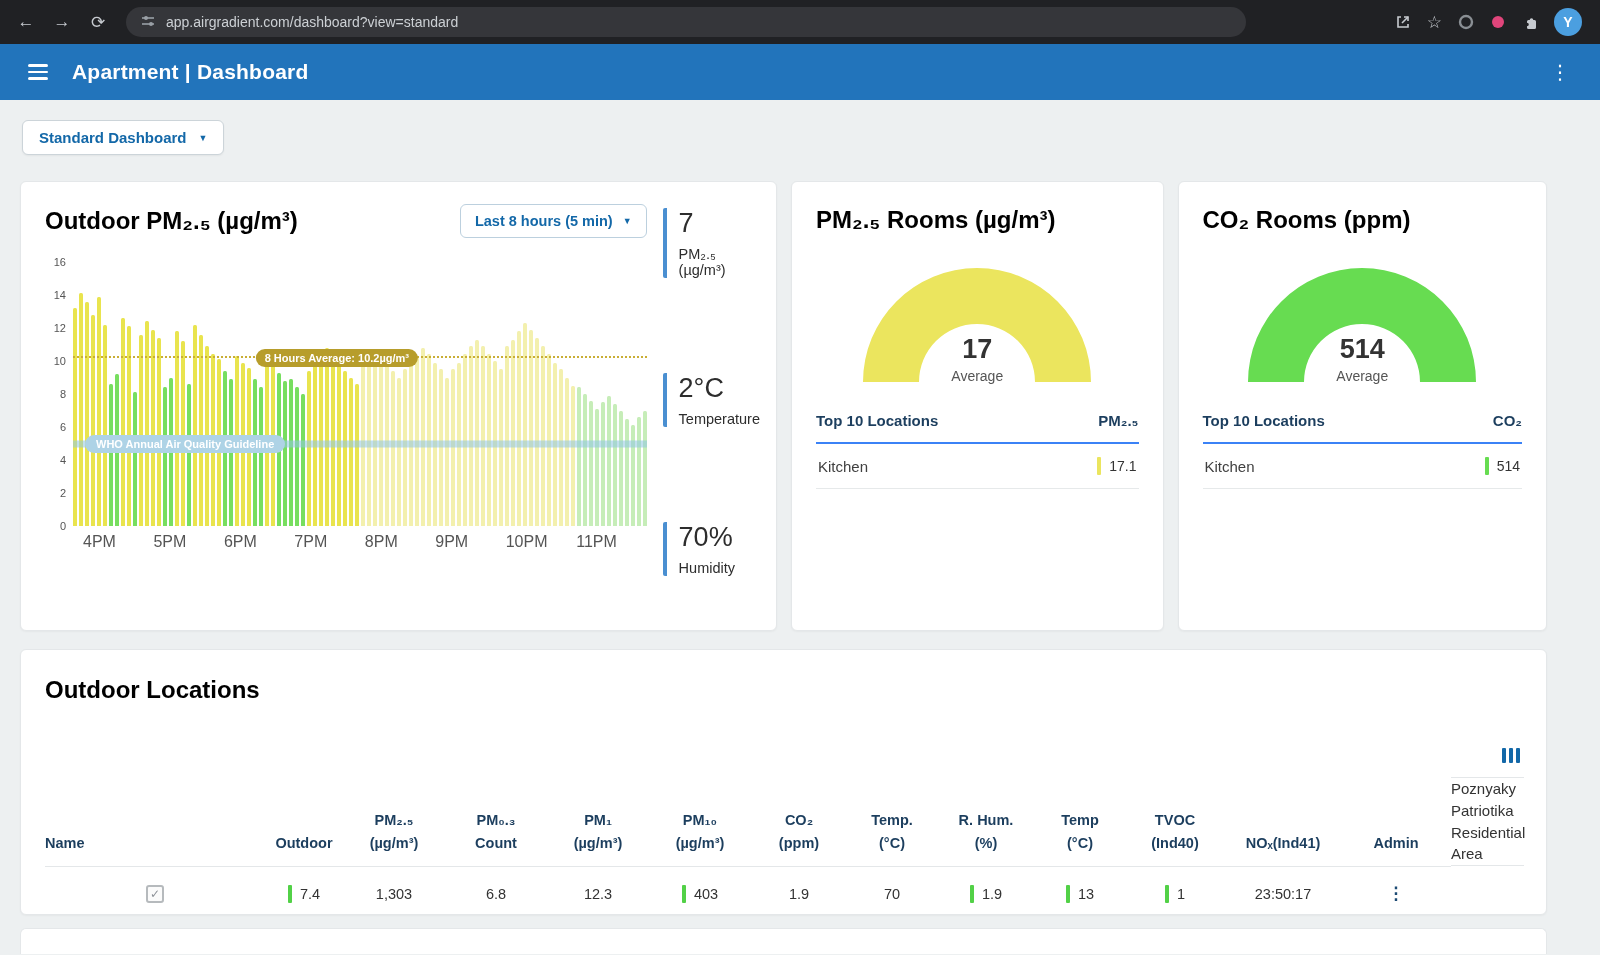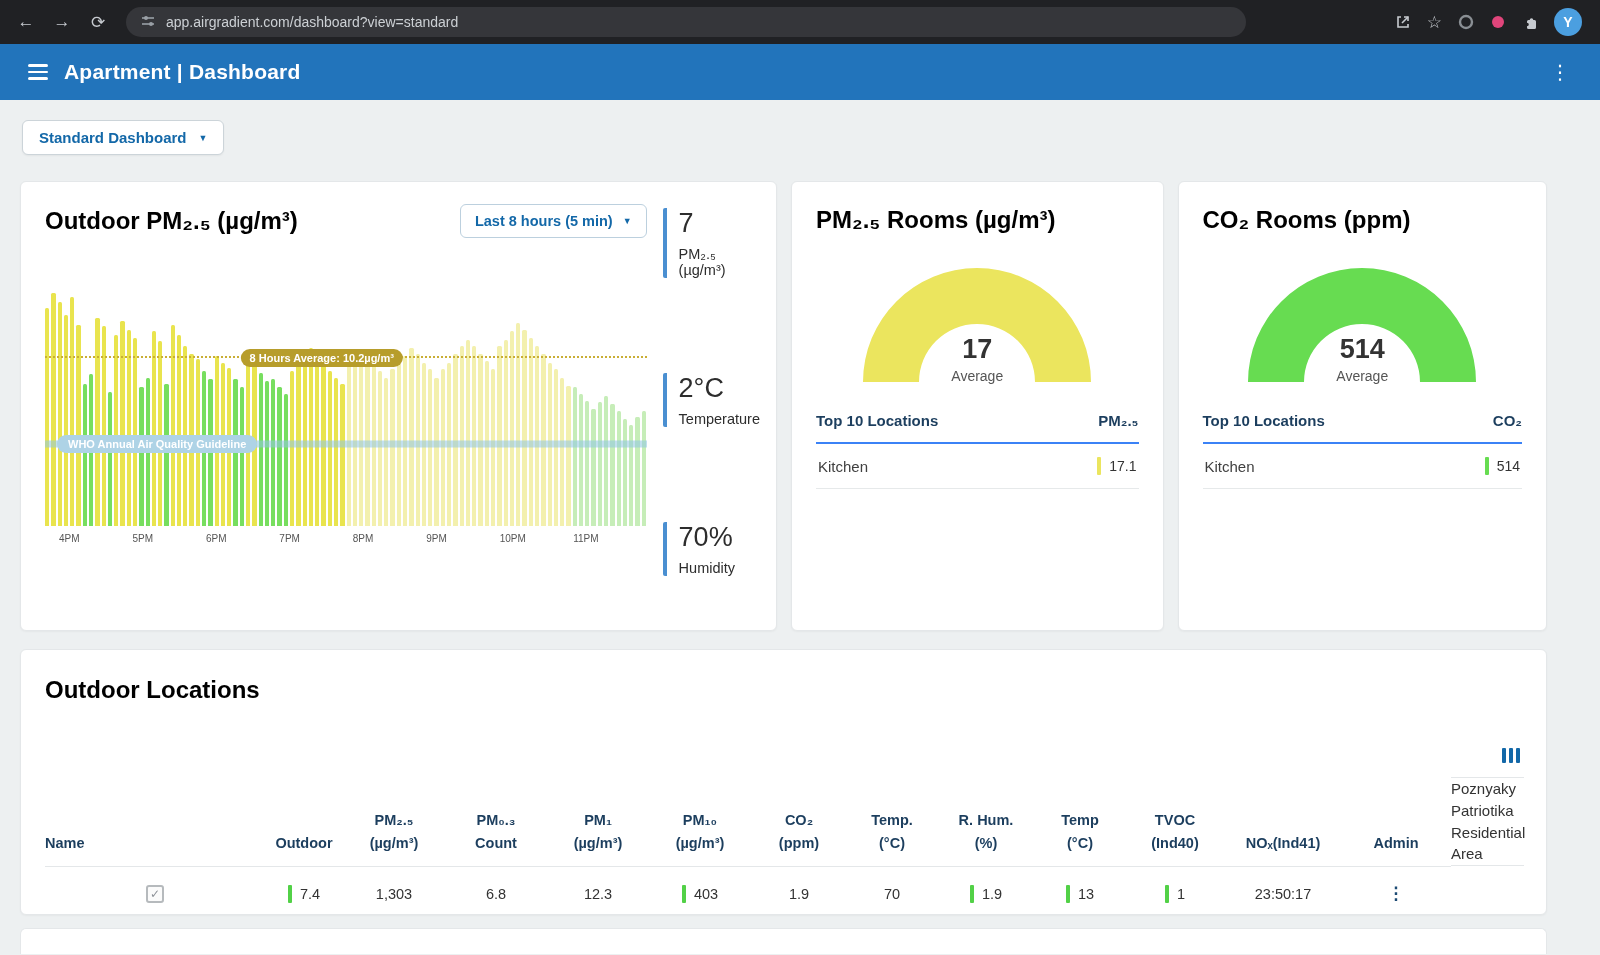--- a/index.html
+++ b/index.html
@@ -12,21 +12,21 @@
   .browser { height: 44px; background: #202124; display: flex; align-items: center; padding: 0 10px; gap: 4px; }
   .nav-btn { width: 32px; height: 32px; border: none; background: transparent; border-radius: 50%;
              color: #c7cbd0; font-size: 17px; display: flex; align-items: center; justify-content: center; }
   .url-pill { width: 1120px; height: 30px; background: #35363a; border-radius: 16px; margin-left: 8px;
               display: flex; align-items: center; gap: 10px; padding: 0 14px; color: #ccd0d4; font-size: 14px; }
   .right-icons { margin-left: auto; display: flex; align-items: center; gap: 15px; padding-right: 8px; }
   .icon-btn { background: none; border: none; padding: 0; color: #c7cbd0; font-size: 17px; display: flex; align-items: center; }
   .avatar { width: 28px; height: 28px; border-radius: 50%; background: #4b9fe0; color: #fff; font-weight: bold;
             font-size: 14px; display: flex; align-items: center; justify-content: center; border: none; }
   
-  .appbar { height: 56px; background: #2274bb; display: flex; align-items: center; padding: 0 24px; gap: 12px; color: #fff; }
+  .appbar { height: 56px; background: #2274bb; display: flex; align-items: center; padding: 0 24px; gap: 20px; color: #fff; }
   .hamburger { background: none; border: none; padding: 4px; }
   .hamburger span { display: block; width: 20px; height: 2.5px; background: #fff; margin: 4px 0; border-radius: 2px; }
   .appbar-title { font-size: 21px; font-weight: bold; letter-spacing: .2px; }
   .appbar-kebab { margin-left: auto; background: none; border: none; color: #fff; font-size: 20px; width: 32px; }
   
   .selector-row { padding: 20px 0 0 22px; }
   .dash-btn { display: inline-flex; align-items: center; gap: 12px; background: #fff; border: 1px solid #ccd4d9;
               border-radius: 6px; padding: 8px 16px; color: #1368a8; font-weight: bold; font-size: 15px;
               box-shadow: 0 1px 2px rgba(0,0,0,.05); }
   .caret { font-size: 9px; }
@@ -47,21 +47,21 @@
   .plot { position: relative; height: 264px; flex: 1; }
   .bars { position: absolute; inset: 0; display: flex; align-items: flex-end; gap: 2px; }
   .bar { flex: 1; border-radius: 1.5px 1.5px 0 0; }
   .avg-line { position: absolute; left: 0; right: 0; border-top: 2px dotted #c9ae35; z-index: 2; }
   .avg-badge { position: absolute; left: 46%; transform: translate(-50%, 50%); background: #b79d2b; color: #fff;
                font-size: 11px; font-weight: bold; padding: 3px 9px; border-radius: 9px; white-space: nowrap; z-index: 3; }
   .who-band { position: absolute; left: 0; right: 0; height: 7px; transform: translateY(50%);
               background: rgba(144, 199, 226, .55); z-index: 1; }
   .who-pill { position: absolute; left: 12px; transform: translateY(50%); background: #aed3e6; color: #fff;
               font-size: 11px; font-weight: bold; padding: 3px 11px; border-radius: 10px; white-space: nowrap; z-index: 3; }
-  .xticks { display: flex; margin-left: 14px; margin-top: 7px; color: #555; font-size: 10px; }
+  .xticks { display: flex; margin-left: 38px; margin-top: 7px; color: #555; font-size: 16px; }
   .xtick { flex: 1; }
   .last-update { margin-left: 35px; margin-top: 20px; font-size: 12.5px; color: #444; }
   .stats-col { flex: 1; display: flex; flex-direction: column; justify-content: space-between; padding: 4px 0 42px 2px; }
   .stat { border-left: 4px solid #4a8fd1; border-radius: 2px; padding-left: 12px; }
   .stat-value { font-size: 27px; color: #2d2d2d; }
   .stat-label { font-size: 14.5px; color: #2d2d2d; margin-top: 7px; }
   
   .gauge-card { width: 373px; height: 450px; padding: 24px; }
   .gauge-card.co2 { width: 370px; }
   .gauge-wrap { position: relative; width: 240px; margin: 28px auto 0; }
@@ -165,20 +165,31 @@
   <div class="card outdoor-card">
     <div class="left-col">
       <div class="chart-header">
         <h2 class="card-title">Outdoor PM₂.₅ (µg/m³)</h2>
         <button class="range-btn">
           <span>Last 8 hours (5 min)</span>
           <span class="caret">▼</span>
         </button>
       </div>
       <div class="chart-zone">
+        <div class="yticks" id="yticks">
+            <div class="ytick">16</div>
+            <div class="ytick">14</div>
+            <div class="ytick">12</div>
+            <div class="ytick">10</div>
+            <div class="ytick">8</div>
+            <div class="ytick">6</div>
+            <div class="ytick">4</div>
+            <div class="ytick">2</div>
+            <div class="ytick">0</div>
+          </div>
         <div class="plot">
           <div class="bars" id="bars">
               <div class="bar" style="height: 82.5%; background: rgb(233, 228, 78);"></div>
               <div class="bar" style="height: 88.125%; background: rgb(233, 228, 78);"></div>
               <div class="bar" style="height: 85%; background: rgb(233, 228, 78);"></div>
               <div class="bar" style="height: 80%; background: rgb(233, 228, 78);"></div>
               <div class="bar" style="height: 86.875%; background: rgb(233, 228, 78);"></div>
               <div class="bar" style="height: 76.25%; background: rgb(233, 228, 78);"></div>
               <div class="bar" style="height: 53.75%; background: rgb(119, 222, 95);"></div>
               <div class="bar" style="height: 57.5%; background: rgb(119, 222, 95);"></div>

